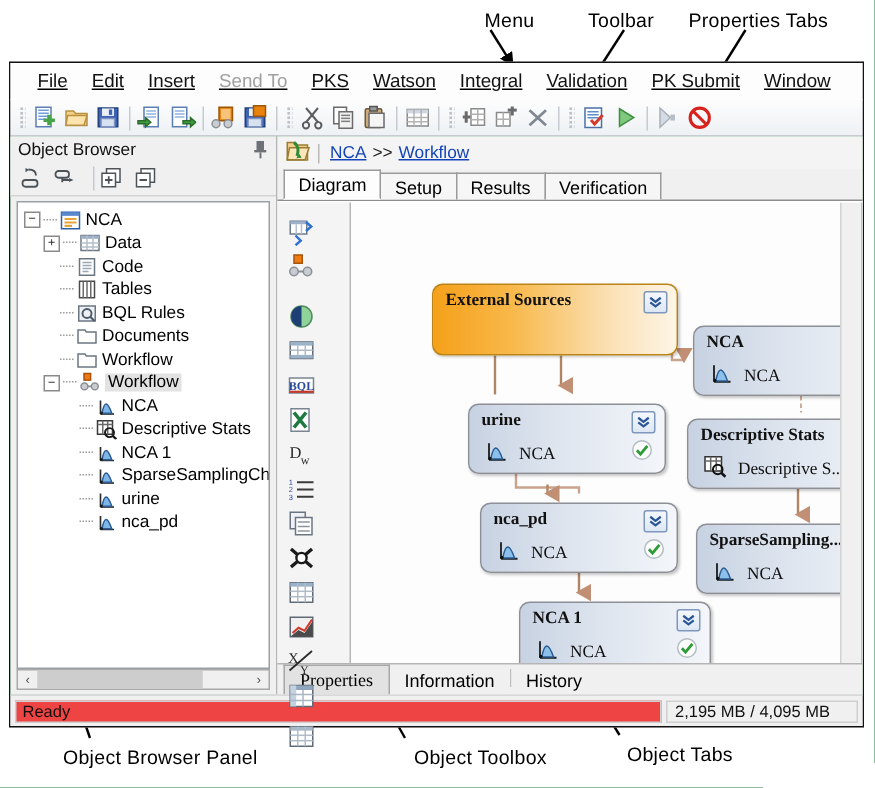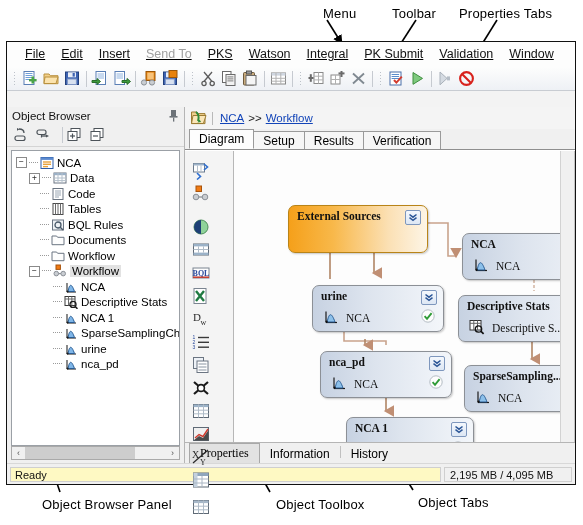--- a/index.html
+++ b/index.html
@@ -73,21 +73,21 @@
   .tbsep{width:1px;height:16px;background:#c6cad0;margin:0 3px;}
   .tbtn{
     width:19px;height:19px;
     margin:0 1px;
     position:relative;
     display:inline-block;
   }
   .tbtn svg{display:block;}
 
   
-  .mainrow{flex:1 1 auto;display:flex;min-height:0;background:#15803d;margin-top:16px;}
+  .mainrow{flex:1 1 auto;display:flex;min-height:0;background:#15803d;}
 
   
   .ob{
     width:178px;
     display:flex;flex-direction:column;
     background:#f0f0f0;
     box-sizing:border-box;
     border-right:1px solid #b5b5b5;
   }
   .ob-title{
@@ -280,21 +280,21 @@
   
   .statusbar{
     height:20px;flex:0 0 auto;
     display:flex;align-items:center;
     background:#f0f0f0;
     border-top:1px solid #d8d8d8;
     padding:0 3px;
   }
   .st-left{
     flex:1 1 auto;height:15px;line-height:15px;
-    border:1px solid #cfcfcf;background:#fef9c3;
+    border:1px solid #cfcfcf;background:#ef4444;
     padding-left:4px;font-size:11px;color:#111;
     box-sizing:border-box;
   }
   .st-right{
     width:128px;height:15px;line-height:15px;
     border:1px solid #cfcfcf;background:#f0f0f0;
     padding-left:5px;font-size:11px;color:#111;
     margin-left:3px;box-sizing:border-box;
   }
 </style>
@@ -331,22 +331,22 @@
 <div class="app">
 
   <div class="menubar">
     <div class="mi">File</div>
     <div class="mi">Edit</div>
     <div class="mi">Insert</div>
     <div class="mi disabled">Send To</div>
     <div class="mi">PKS</div>
     <div class="mi">Watson</div>
     <div class="mi">Integral</div>
+    <div class="mi">Validation</div>
     <div class="mi">PK Submit</div>
-    <div class="mi">Validation</div>
     <div class="mi">Window</div>
   </div>
 
   <div class="toolbar">
     <div class="grip"></div>
 
     <span class="tbtn">
       <svg width="19" height="19" viewBox="0 0 19 19">
         <rect x="3" y="2.5" width="10" height="13" fill="#fff" stroke="#5a7fb5"></rect>
         <rect x="4.5" y="4" width="7" height="1" fill="#6f9ed8"></rect>
@@ -908,21 +908,21 @@
             <path d="M300 129 V140" fill="none" stroke="#c9a38c" stroke-width="1.2" stroke-dasharray="3 2"></path>
 
             <path d="M110 181 V190 H152 V194" fill="none" stroke="#c9a38c" stroke-width="1.6"></path>
             <path d="M131 188 V194" fill="none" stroke="#b08564" stroke-width="1.6" marker-end="url(#cah)"></path>
 
             <path d="M298 191 V208" fill="none" stroke="#b08564" stroke-width="1.6" marker-end="url(#cah)"></path>
 
             <path d="M152 247 V260" fill="none" stroke="#b08564" stroke-width="1.6" marker-end="url(#cah)"></path>
           </svg>
           <div id="node-layer">
-              <div class="node ext" style="left: 54px; top: 54px; width: 140px; height: 48px;">
+              <div class="node ext" style="left: 54px; top: 54px; width: 164px; height: 48px;">
                 <div class="ntitle">External Sources</div>
                 <div class="chev">
                   <svg width="10" height="9" viewBox="0 0 10 9">
                     <path d="M1.5 1.5 L5 4.2 L8.5 1.5" fill="none" stroke="#2a5596" stroke-width="1.5"></path>
                     <path d="M1.5 4.6 L5 7.3 L8.5 4.6" fill="none" stroke="#2a5596" stroke-width="1.5"></path>
                   </svg>
                 </div>
               </div>
               <div class="node" style="left: 228px; top: 82px; width: 145px; height: 47px;">
                 <div class="ntitle">NCA</div>

